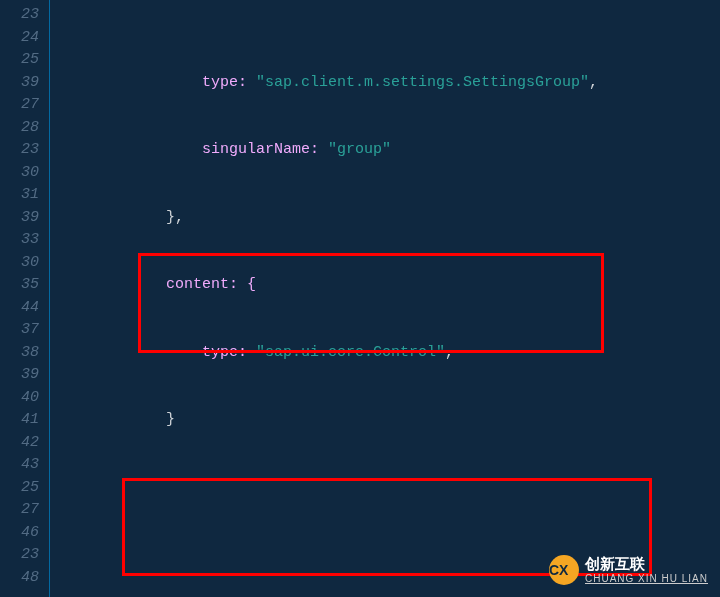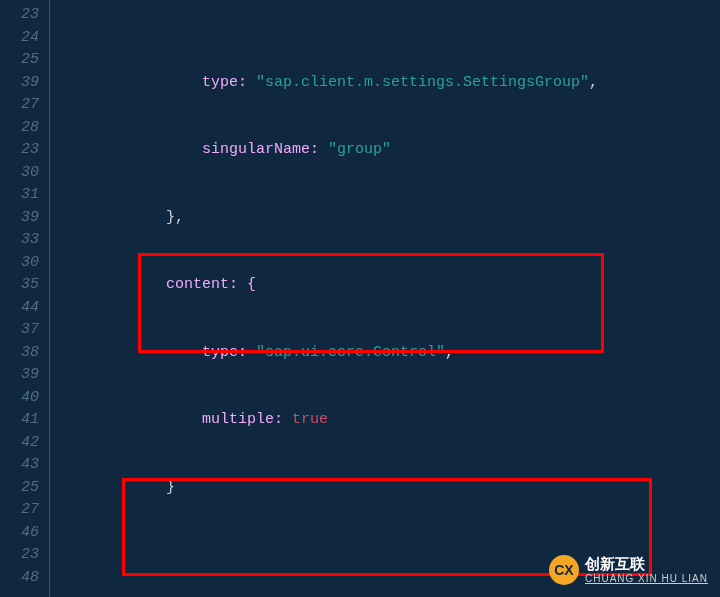--- a/index.html
+++ b/index.html
@@ -76,21 +76,21 @@
     font-size: 11px;
     pointer-events: none;
   }
   .wm-logo {
     width: 30px;
     height: 30px;
     border-radius: 50%;
     background: #f5a623;
     display: flex;
     align-items: center;
-    justify-content: center;
+    justify-content: flex-start;
     color: #0f2840;
     font-weight: bold;
     font-size: 14px;
   }
   .wm-text { display:flex; flex-direction:column; line-height:1.2; }
   .wm-sub { font-size:10px; letter-spacing:1px; color:#ccc;text-decoration:underline; }
   .wm-main { font-size:15px; font-weight:bold; }
 </style>
 </head>
 <body>
@@ -124,21 +124,20 @@
       <div>23</div>
       <div>48</div>
     </div>
   <div class="code">
 
     <div class="code-line"><span class="tk-key">                type: </span><span class="tk-str">"sap.client.m.settings.SettingsGroup"</span><span class="tk-punc">,</span></div>
     <div class="code-line"><span class="tk-key">                singularName: </span><span class="tk-str">"group"</span></div>
     <div class="code-line"><span class="tk-punc">            },</span></div>
     <div class="code-line"><span class="tk-key">            content: {</span></div>
     <div class="code-line"><span class="tk-key">                type: </span><span class="tk-str">"sap.ui.core.Control"</span><span class="tk-punc">,</span></div>
-    <div class="code-line"><span class="tk-key">                multiple: </span><span class="tk-bool">true</span></div>
     <div class="code-line"><span class="tk-punc">            }</span></div>
     
     
     
     
     
     
     
     
     

